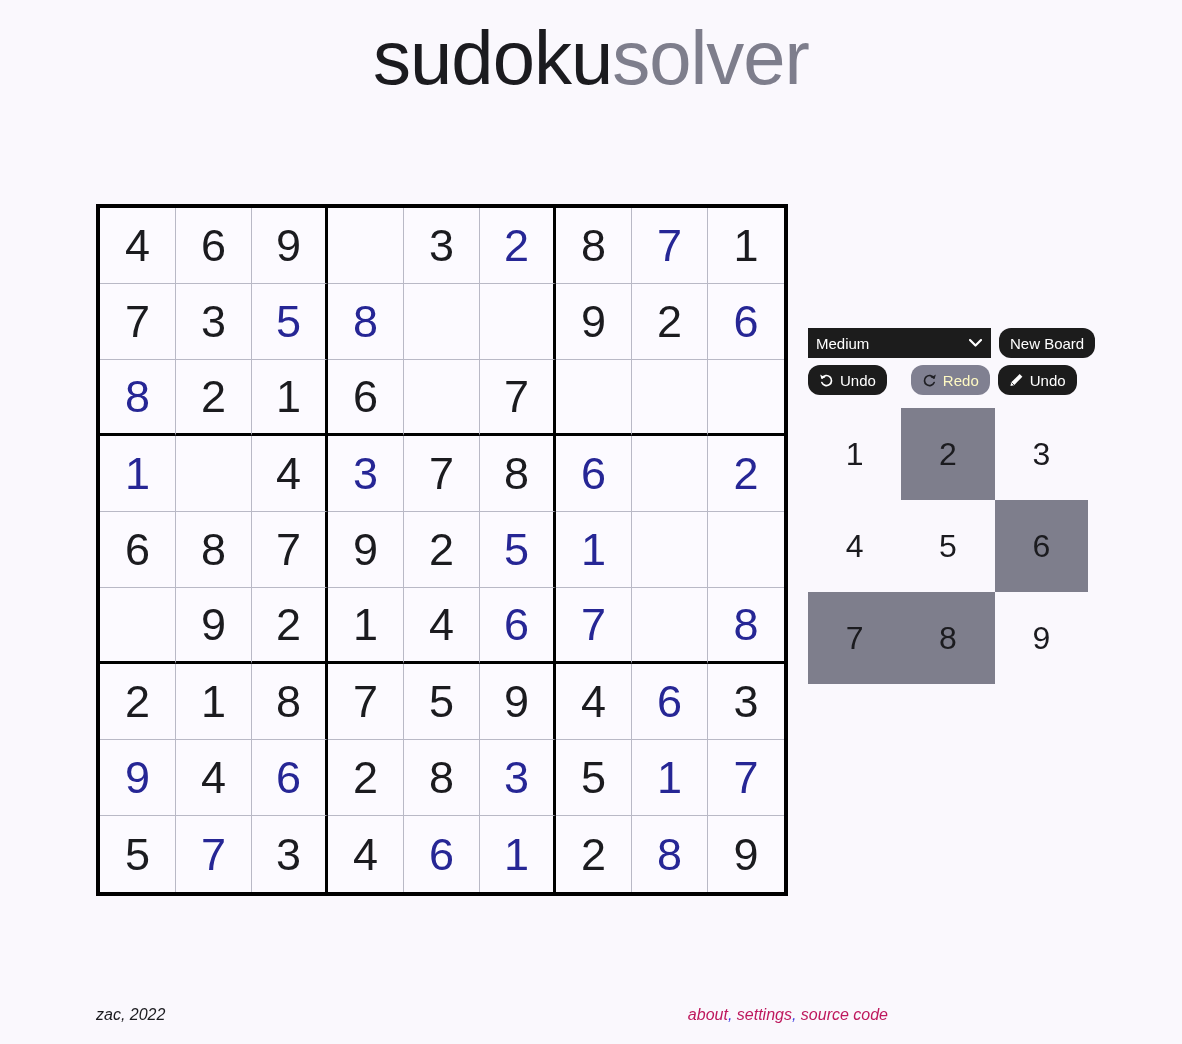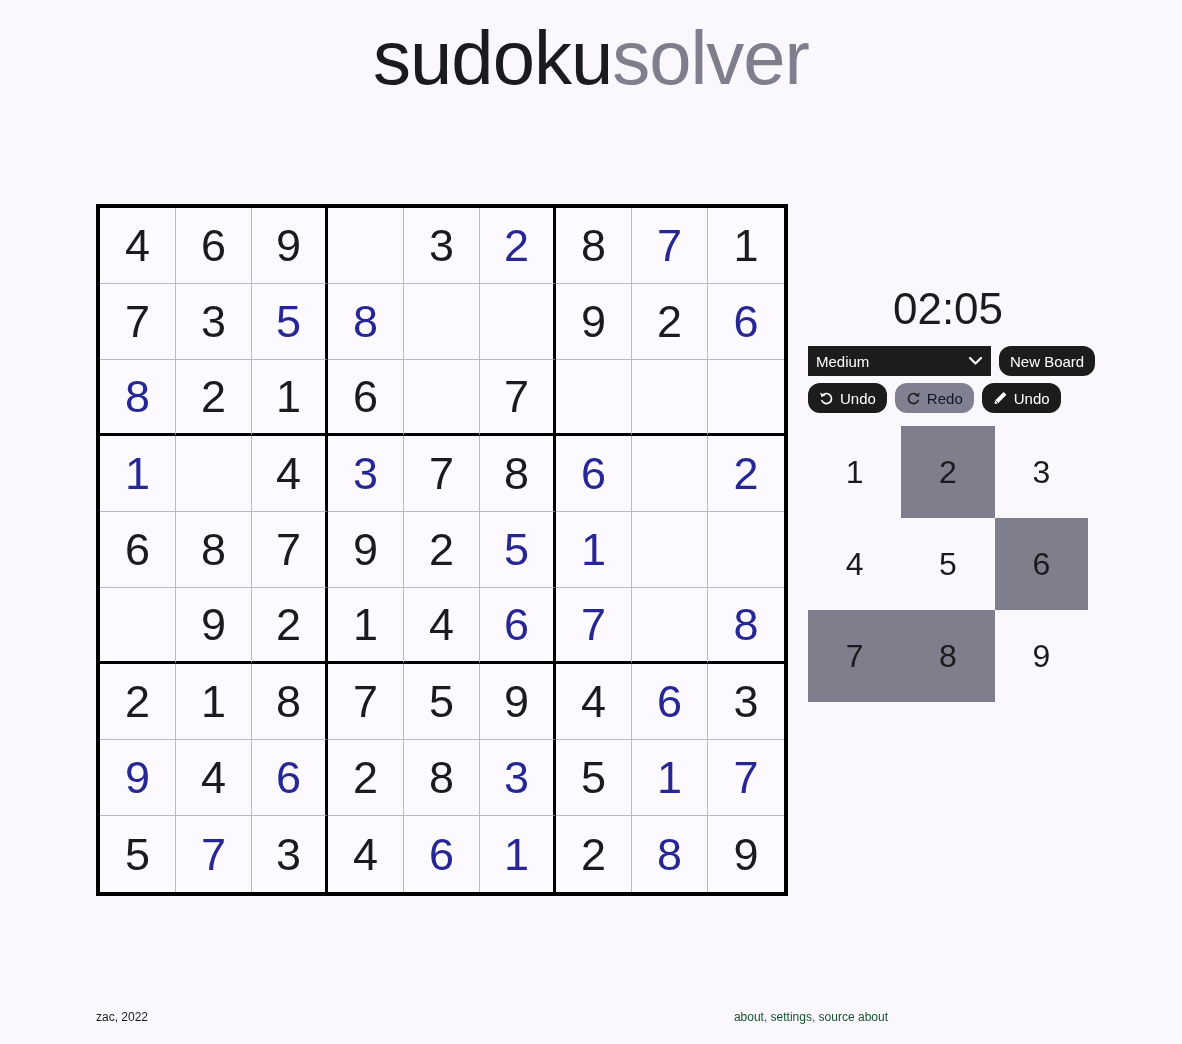--- a/index.html
+++ b/index.html
@@ -82,21 +82,21 @@
     font-weight: 400;
     letter-spacing: 0px;
     margin-bottom: 11px;
   }
 
   .ctrl-row {
     display: flex;
     gap: 8px;
     margin-bottom: 7px;
   }
-  .ctrl-row.row1 { justify-content: space-between; }
+  .ctrl-row.row1 { justify-content: space-between; margin-top: 45px; }
   .ctrl-row.row2 { }
 
   .btn {
     background: #1c1c1c;
     color: #ffffff;
     border: none;
     font-family: "Liberation Sans", sans-serif;
     font-size: 15px;
     line-height: 1;
     padding: 8px 11px;
@@ -104,22 +104,23 @@
     display: inline-flex;
     align-items: center;
     justify-content: center;
     gap: 6px;
     cursor: pointer;
     white-space: nowrap;
     border-radius: 12px;
   }
   .btn.disabled {
     background: #808091;
-    color: #0f172a;
+    color: #fef9c3;
     cursor: default;
+    margin-left: 16px;
   }
 
   #difficulty-select {
     background: #1c1c1c;
     color: #ffffff;
     border: none;
     font-family: "Liberation Sans", sans-serif;
     font-size: 15px;
     height: 30px;
     padding: 0 8px;
@@ -168,26 +169,27 @@
 
   
   #footer {
     position: absolute;
     left: 96px;
     right: 96px;
     bottom: 20px;
     display: flex;
     justify-content: space-between;
     align-items: baseline;
-    font-size: 12px;
+    font-size: 16px;
     color: #1b1b1f;
+    font-style: italic;
   }
   #footer .links { color: #4040e0; }
   #footer .links a {
-    color: #14532d;
+    color: #be185d;
     text-decoration: none;
     cursor: pointer;
   }
   #footer .links .sep { color: #4040e0; }
 </style>
 </head>
 <body>
 
 <div id="app">
 
@@ -274,21 +276,20 @@
       <div class="cell last-row">4</div>
       <div class="cell user last-row">6</div>
       <div class="cell user bx-r last-row">1</div>
       <div class="cell last-row">2</div>
       <div class="cell user last-row">8</div>
       <div class="cell last-col last-row">9</div>
     </div>
 
   <div id="panel">
 
-    <div id="timer">02:05</div>
 
     <div class="ctrl-row row1">
       <span class="select-wrap">
         <select id="difficulty-select"><option value="Medium">Medium</option></select>
         <span class="chev">
           <svg width="13" height="9" viewBox="0 0 13 9" aria-hidden="true">
             <path d="M1 1.5 L6.5 7 L12 1.5" fill="none" stroke="#ffffff" stroke-width="2.2" stroke-linecap="round" stroke-linejoin="round"></path>
           </svg>
         </span>
       </span>
@@ -337,16 +338,16 @@
         <div class="numkey">5</div>
         <div class="numkey filled">6</div>
         <div class="numkey filled">7</div>
         <div class="numkey filled">8</div>
         <div class="numkey">9</div>
       </div>
   </div>
 
   <div id="footer">
     <span>zac, 2022</span>
-    <span class="links"><a>about</a><span class="sep">, </span><a>settings</a><span class="sep">, </span><a>source about</a></span>
+    <span class="links"><a>about</a><span class="sep">, </span><a>settings</a><span class="sep">, </span><a>source code</a></span>
   </div>
 
 </div>
 
 </body></html>

